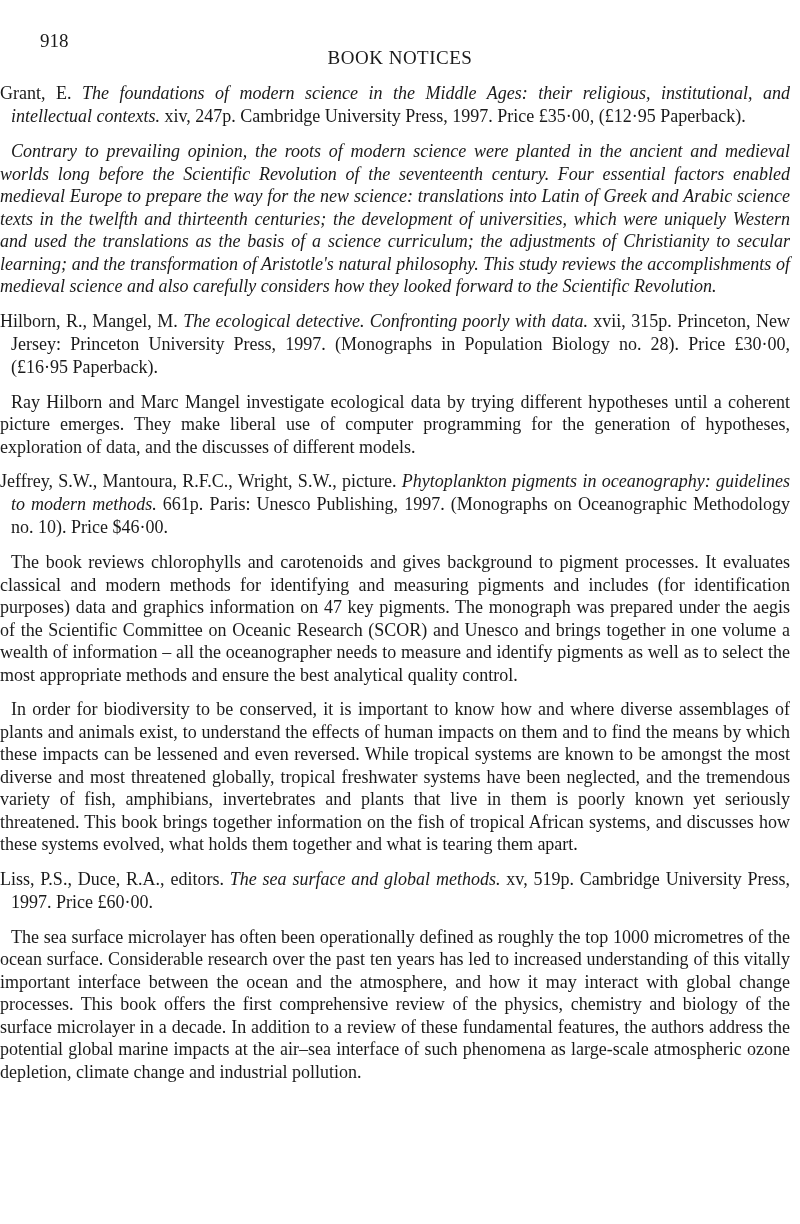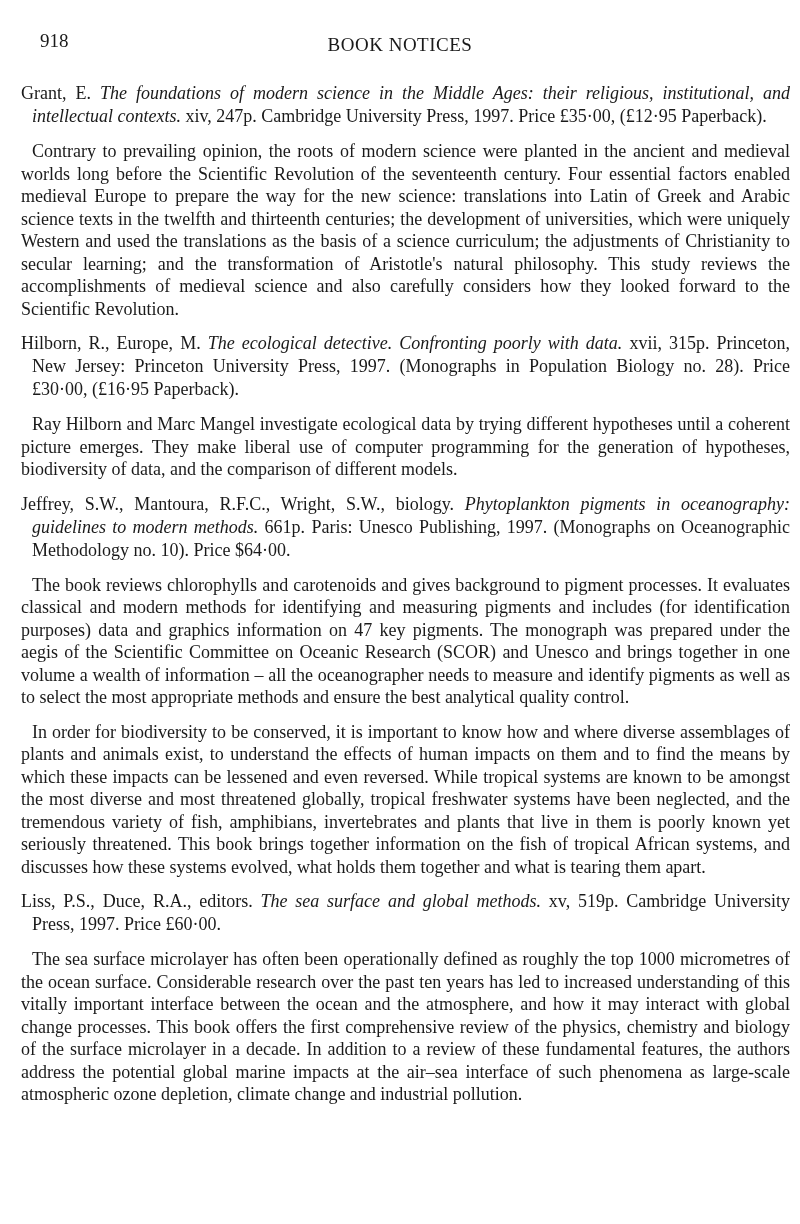--- a/index.html
+++ b/index.html
@@ -29,72 +29,72 @@
       position: absolute;
       left: 4px;
       top: 0;
       padding-left: 36px;
     }
     .running-title {
       position: absolute;
       left: 0;
       width: 800px;
       text-align: center;
-      top: 4px;
+      top: 17px;
       letter-spacing: 0.5px;
     }
     .notices {
       position: absolute;
       top: 82px;
       left: 0;
       width: 790px;
     }
-    .notice { margin: 0; padding-left: 21px; }
+    .notice { margin: 0; }
     .citation {
       font-size: 18px;
       line-height: 23px;
       padding-left: 11px;
       text-indent: -11px;
       text-align: justify;
       margin: 0 0 12px 0;
     }
     .citation .title { font-style: italic; }
     .summary {
       font-size: 18px;
       line-height: 22.5px;
       text-indent: 11px;
       text-align: justify;
       margin: 0 0 12px 0;
     }
-    #notice-0 .summary { margin-bottom: 12px; }
+    #notice-0 .summary { margin-bottom: 12px; font-style: italic; }
   </style>
 </head>
 <body>
 
 <div class="page">
 
   <div class="running-head">
     <span class="page-number">918</span>
     <span class="running-title">BOOK NOTICES</span>
   </div>
 
   <div class="notices">
 
     <div class="notice" id="notice-0">
       <p class="citation"><span>Grant, E.</span> <span class="title">The foundations of modern science in the Middle Ages: their religious, institutional, and intellectual contexts.</span> <span>xiv, 247p. Cambridge University Press, 1997. Price £35·00, (£12·95 Paperback).</span></p>
       <p class="summary">Contrary to prevailing opinion, the roots of modern science were planted in the ancient and medieval worlds long before the Scientific Revolution of the seventeenth century. Four essential factors enabled medieval Europe to prepare the way for the new science: translations into Latin of Greek and Arabic science texts in the twelfth and thirteenth centuries; the development of universities, which were uniquely Western and used the translations as the basis of a science curriculum; the adjustments of Christianity to secular learning; and the transformation of Aristotle's natural philosophy. This study reviews the accomplishments of medieval science and also carefully considers how they looked forward to the Scientific Revolution.</p>
     </div>
 
     <div class="notice" id="notice-1">
-      <p class="citation"><span>Hilborn, R., Europe, M.</span> <span class="title">The ecological detective. Confronting poorly with data.</span> <span>xvii, 315p. Princeton, New Jersey: Princeton University Press, 1997. (Monographs in Population Biology no. 28). Price £30·00, (£16·95 Paperback).</span></p>
-      <p class="summary">Ray Hilborn and Marc Mangel investigate ecological data by trying different hypotheses until a coherent picture emerges. They make liberal use of computer programming for the generation of hypotheses, biodiversity of data, and the comparison of different models.</p>
+      <p class="citation"><span>Hilborn, R., Mangel, M.</span> <span class="title">The ecological detective. Confronting poorly with data.</span> <span>xvii, 315p. Princeton, New Jersey: Princeton University Press, 1997. (Monographs in Population Biology no. 28). Price £30·00, (£16·95 Paperback).</span></p>
+      <p class="summary">Ray Hilborn and Marc Mangel investigate ecological data by trying different hypotheses until a coherent picture emerges. They make liberal use of computer programming for the generation of hypotheses, exploration of data, and the discusses of different models.</p>
     </div>
 
     <div class="notice" id="notice-2">
-      <p class="citation"><span>Jeffrey, S.W., Mantoura, R.F.C., Wright, S.W., biology.</span> <span class="title">Phytoplankton pigments in oceanography: guidelines to modern methods.</span> <span>661p. Paris: Unesco Publishing, 1997. (Monographs on Oceanographic Methodology no. 10). Price $64·00.</span></p>
+      <p class="citation"><span>Jeffrey, S.W., Mantoura, R.F.C., Wright, S.W., picture.</span> <span class="title">Phytoplankton pigments in oceanography: guidelines to modern methods.</span> <span>661p. Paris: Unesco Publishing, 1997. (Monographs on Oceanographic Methodology no. 10). Price $46·00.</span></p>
       <p class="summary">The book reviews chlorophylls and carotenoids and gives background to pigment processes. It evaluates classical and modern methods for identifying and measuring pigments and includes (for identification purposes) data and graphics information on 47 key pigments. The monograph was prepared under the aegis of the Scientific Committee on Oceanic Research (SCOR) and Unesco and brings together in one volume a wealth of information – all the oceanographer needs to measure and identify pigments as well as to select the most appropriate methods and ensure the best analytical quality control.</p>
     </div>
 
     <div class="notice" id="notice-3">
       <p class="summary">In order for biodiversity to be conserved, it is important to know how and where diverse assemblages of plants and animals exist, to understand the effects of human impacts on them and to find the means by which these impacts can be lessened and even reversed. While tropical systems are known to be amongst the most diverse and most threatened globally, tropical freshwater systems have been neglected, and the tremendous variety of fish, amphibians, invertebrates and plants that live in them is poorly known yet seriously threatened. This book brings together information on the fish of tropical African systems, and discusses how these systems evolved, what holds them together and what is tearing them apart.</p>
     </div>
 
     <div class="notice" id="notice-4">
       <p class="citation"><span>Liss, P.S., Duce, R.A., editors.</span> <span class="title">The sea surface and global methods.</span> <span>xv, 519p. Cambridge University Press, 1997. Price £60·00.</span></p>
       <p class="summary">The sea surface microlayer has often been operationally defined as roughly the top 1000 micrometres of the ocean surface. Considerable research over the past ten years has led to increased understanding of this vitally important interface between the ocean and the atmosphere, and how it may interact with global change processes. This book offers the first comprehensive review of the physics, chemistry and biology of the surface microlayer in a decade. In addition to a review of these fundamental features, the authors address the potential global marine impacts at the air–sea interface of such phenomena as large-scale atmospheric ozone depletion, climate change and industrial pollution.</p>

